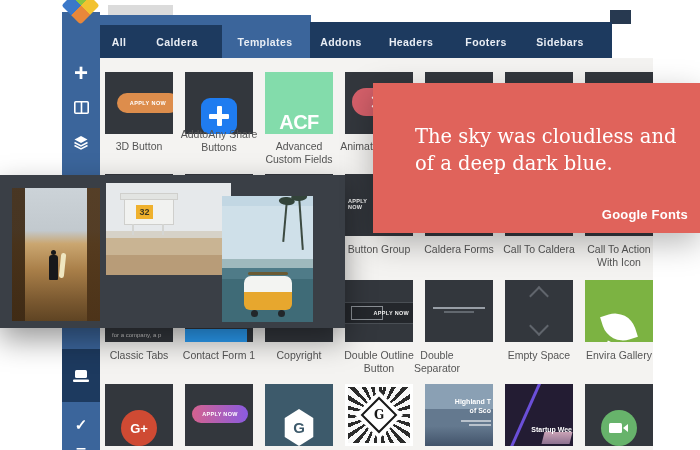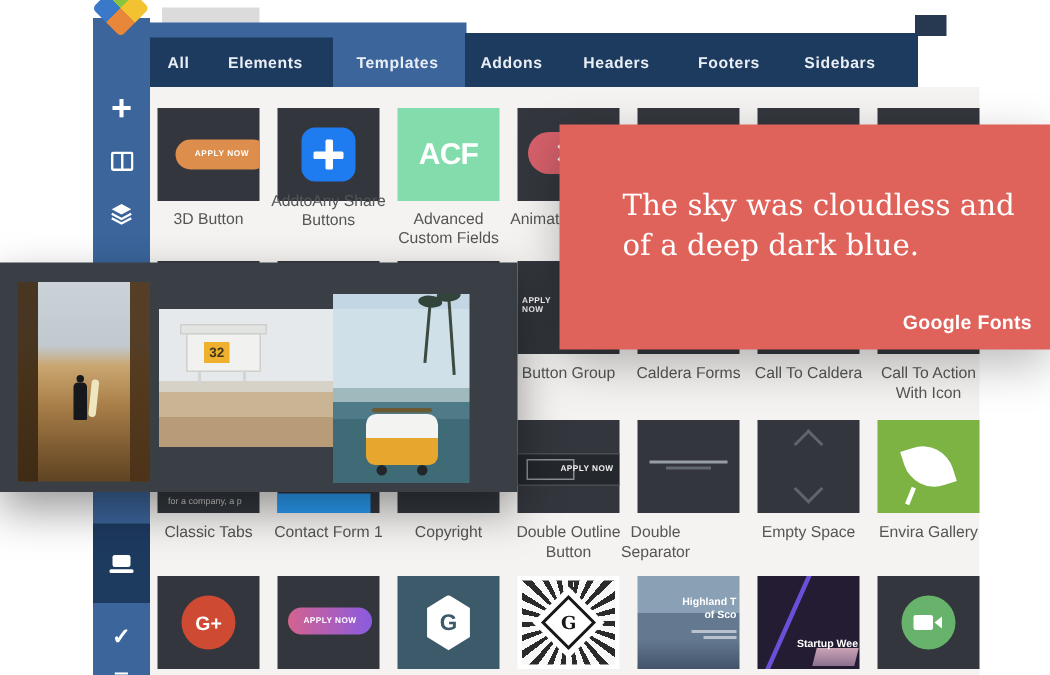--- a/index.html
+++ b/index.html
@@ -19,21 +19,21 @@
   #bar-dark-left{left:99px;top:25px;width:123px;height:33px;background:var(--navy);z-index:3;}
   #bar-dark-right{left:310px;top:22px;width:302px;height:36px;background:var(--navy);z-index:3;}
   .tab{position:absolute;top:27px;height:29px;width:84px;display:flex;align-items:center;justify-content:center;
        color:#e9eef5;font-size:10.5px;font-weight:bold;letter-spacing:.4px;z-index:4;cursor:pointer;white-space:nowrap;}
   #notch-gray{left:108px;top:5px;width:65px;height:12px;background:#dbdbdb;z-index:2;}
   #notch-dark{left:610px;top:10px;width:21px;height:14px;background:#273950;z-index:2;}
 
   
   #content{left:100px;top:58px;width:553px;height:392px;background:#f4f3f1;z-index:1;}
   .tile{position:absolute;width:68px;height:62px;background:#33373d;overflow:hidden;z-index:2;cursor:pointer;
-        display:flex;align-items:center;justify-content:center;}
+        display:flex;align-items:flex-end;justify-content:center;}
   .tile-label{position:absolute;width:80px;text-align:center;font-size:10.5px;line-height:1.25;color:#555;z-index:2;}
   .t-acf{background:var(--acf-green);}
   .t-envira{background:var(--envira-green);}
   .t-gravity{background:#3d5a6b;}
   .t-genesis{background:#ffffff;}
   .t-highland{background:linear-gradient(180deg,#8aa0b4 0 40%,#64798f 40% 68%,#42536a 100%);}
   .t-startup{background:#231c33;}
 
   .pill{position:absolute;display:flex;align-items:center;justify-content:center;color:#fff;font-weight:bold;}
   .pill.orange{left:12px;top:21px;width:62px;height:20px;border-radius:10px;background:var(--button-orange);font-size:5.5px;letter-spacing:.4px;}
@@ -83,21 +83,21 @@
   
   #collage{left:0;top:175px;width:345px;height:153px;background:#3a3f46;z-index:5;box-shadow:0 12px 28px rgba(0,0,0,.4);}
   .photo{position:absolute;overflow:hidden;}
   #photo1{left:12px;top:13px;width:88px;height:133px;
     background:linear-gradient(90deg,rgba(61,41,20,.92) 0 15%,rgba(61,41,20,0) 15% 85%,rgba(75,50,24,.92) 85% 100%),
                linear-gradient(180deg,#ccd3d8 0%,#c2c9ce 32%,#caa670 42%,#a87e48 62%,#7c5a31 84%,#5f4423 100%);}
   .surfer{position:absolute;left:42%;top:50%;width:9px;height:25px;background:#17181b;border-radius:3px 3px 1px 1px;}
   .surfer::before{content:"";position:absolute;left:2px;top:-5px;width:5px;height:5px;border-radius:50%;background:#17181b;}
   .board{position:absolute;left:55%;top:49%;width:5px;height:25px;background:#efe6c0;border-radius:3px;transform:rotate(6deg);}
   #photo2{left:106px;top:8px;width:125px;height:92px;
-    background:linear-gradient(180deg,#e6e9eb 0 52%,#d6d2c8 52% 60%,#c9b493 60% 78%,#b89c78 78% 100%);margin-top:23px;}
+    background:linear-gradient(180deg,#e6e9eb 0 52%,#d6d2c8 52% 60%,#c9b493 60% 78%,#b89c78 78% 100%);}
   .hut{position:absolute;left:18px;top:14px;width:48px;height:26px;background:#f1f2f0;border:1px solid #cfcfcc;}
   .hut::before{content:"";position:absolute;left:-5px;top:-5px;right:-5px;height:5px;background:#e2e4e2;border:1px solid #cfcfcc;}
   .hut-sign{position:absolute;left:11px;top:7px;width:17px;height:14px;background:#efb12d;display:flex;align-items:center;justify-content:center;
             font-size:9px;font-weight:bold;color:#40381f;}
   .hut-leg{position:absolute;top:41px;width:2px;height:11px;background:#d4d5d2;}
   #photo3{left:222px;top:21px;width:91px;height:126px;
     background:linear-gradient(180deg,#c2d7e3 0 8%,#cfe0e9 8% 50%,#9fb9bd 50% 57%,#4f7b88 57% 66%,#3f6b77 66% 100%);}
   .palm{position:absolute;width:2px;background:#3c4a41;}
   .palm::before{content:"";position:absolute;left:-7px;top:-5px;width:16px;height:8px;border-radius:50%;background:#33443a;}
   .van{position:absolute;left:50%;bottom:8px;width:48px;height:38px;transform:translateX(-50%);}
@@ -116,21 +116,21 @@
 
 <div id="stage">
 
   <div class="abs" id="notch-gray"></div>
   <div class="abs" id="notch-dark"></div>
   <div class="abs" id="bar-light"></div>
   <div class="abs" id="bar-dark-left"></div>
   <div class="abs" id="bar-dark-right"></div>
   <div id="tabs">
       <div class="tab" style="left: 77px;">All</div>
-      <div class="tab" style="left: 135px;">Elements</div>
+      <div class="tab" style="left: 135px;">Caldera</div>
       <div class="tab" style="left: 223px;">Templates</div>
       <div class="tab" style="left: 299px;">Addons</div>
       <div class="tab" style="left: 369px;">Headers</div>
       <div class="tab" style="left: 444px;">Footers</div>
       <div class="tab" style="left: 518px;">Sidebars</div>
     </div>
 
   <div class="abs" id="content"></div>
   <div id="grid">
       <div class="tile" style="left: 105px; top: 72px;">

